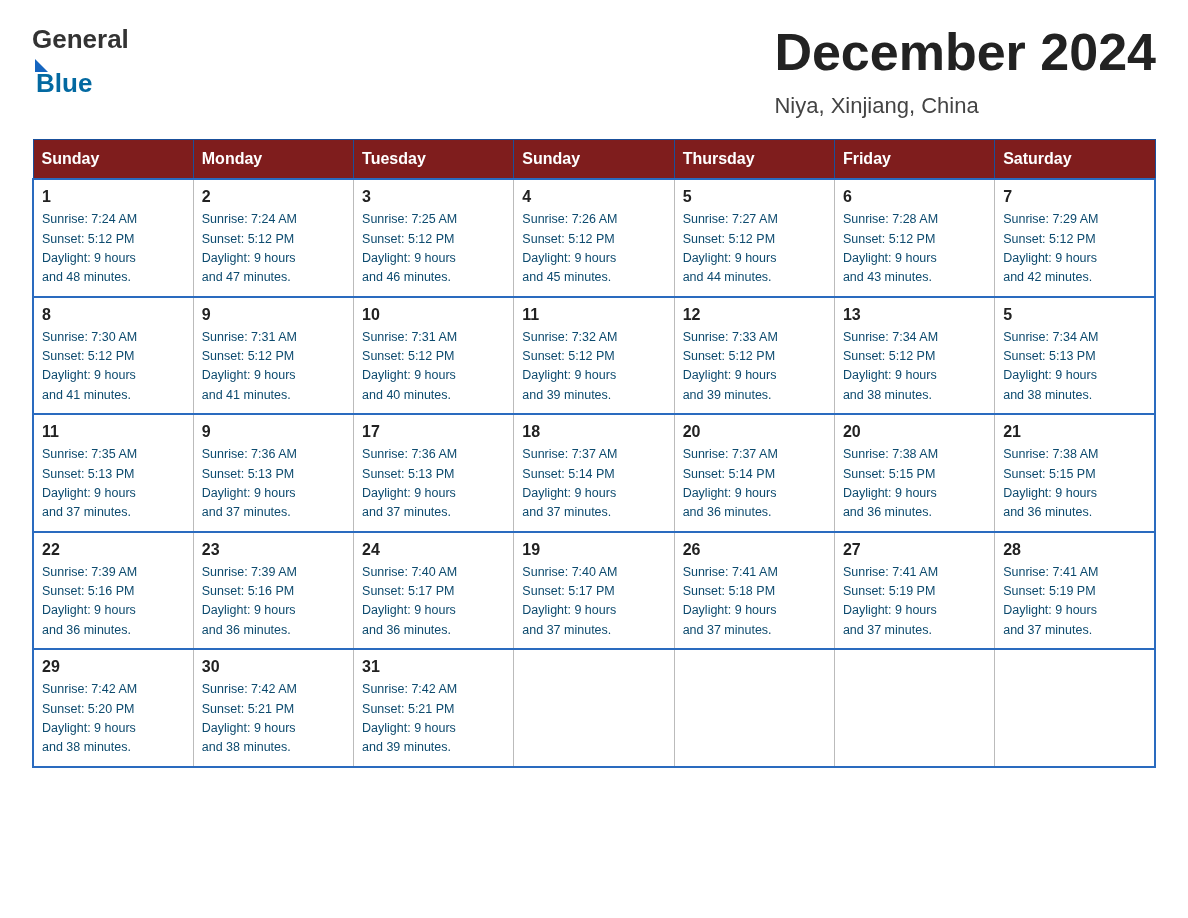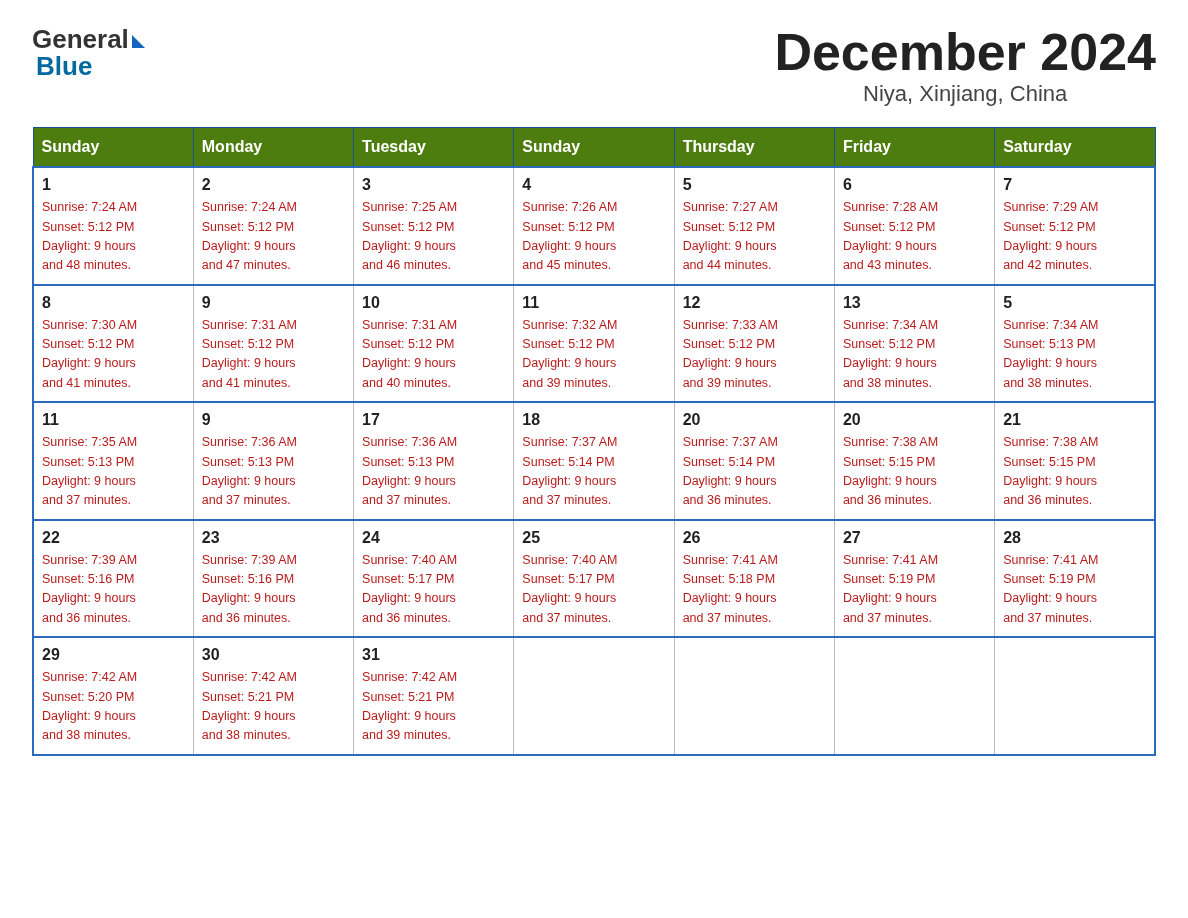--- a/index.html
+++ b/index.html
@@ -15,41 +15,41 @@
       align-items: flex-start;
       justify-content: space-between;
       margin-bottom: 20px;
     }
     .logo {
       display: flex;
       align-items: center;
       gap: 0px;
     }
     .title-block {
-      text-align: center;
+      text-align: left;
     }
     .title-block h1 {
       font-size: 52px;
       font-weight: bold;
       color: #222;
       line-height: 1.1;
     }
     .title-block h2 {
       font-size: 22px;
       font-weight: normal;
       color: #444;
-      margin-top: 0;
+      margin-top: 12px;
     }
     .calendar {
       width: 100%;
       border-collapse: collapse;
       border: 1px solid #999;
     }
     .calendar thead tr th {
-      background-color: #4d7c0f;
+      background-color: #7f1d1d;
       color: #fff;
       padding: 10px 8px;
       text-align: left;
       font-size: 16px;
       font-weight: bold;
       border: 1px solid #1a4f9a;
     }
     .calendar tbody tr td {
       vertical-align: top;
       padding: 8px 8px;
@@ -58,21 +58,21 @@
       min-height: 110px;
     }
     .day-number {
       font-size: 16px;
       font-weight: bold;
       color: #222;
       margin-bottom: 4px;
     }
     .day-info {
       font-size: 12.5px;
-      color: #b91c1c;
+      color: #0c4a6e;
       line-height: 1.55;
     }
     .calendar tbody tr:last-child td {
       border-bottom: 2px solid #2a6bbf;
     }
     .calendar tbody tr td:first-child {
       border-left: 2px solid #2a6bbf;
     }
     .calendar tbody tr td:last-child {
       border-right: 2px solid #2a6bbf;
@@ -83,21 +83,21 @@
     .empty-cell {
       background: #fff;
     }
   </style>
 </head>
 <body>
 
 <div class="header">
   <div class="logo">
     <div>
-      <div style="display:flex;align-items:center;">
+      <div style="display:flex;flex-direction:column;">
         <span style="font-size:26px;font-weight:bold;color:#333;">General</span>
         <span style="display:inline-block;width:0;height:0;border-left:13px solid #1565c0;border-top:13px solid transparent;border-bottom:0px solid transparent;margin-left:3px;margin-top:4px;"></span>
       </div>
       <div style="font-size:26px;font-weight:bold;color:#0369a1;margin-top:-4px;padding-left:4px;">Blue</div>
     </div>
   </div>
   <div class="title-block">
     <h1>December 2024</h1>
     <h2>Niya, Xinjiang, China</h2>
   </div>
@@ -213,21 +213,21 @@
         </td>
         <td>
           <div class="day-number">23</div>
           <div class="day-info">Sunrise: 7:39 AM<br>Sunset: 5:16 PM<br>Daylight: 9 hours<br>and 36 minutes.</div>
         </td>
         <td>
           <div class="day-number">24</div>
           <div class="day-info">Sunrise: 7:40 AM<br>Sunset: 5:17 PM<br>Daylight: 9 hours<br>and 36 minutes.</div>
         </td>
         <td>
-          <div class="day-number">25</div>
+          <div class="day-number">19</div>
           <div class="day-info">Sunrise: 7:40 AM<br>Sunset: 5:17 PM<br>Daylight: 9 hours<br>and 37 minutes.</div>
         </td>
         <td>
           <div class="day-number">26</div>
           <div class="day-info">Sunrise: 7:41 AM<br>Sunset: 5:18 PM<br>Daylight: 9 hours<br>and 37 minutes.</div>
         </td>
         <td>
           <div class="day-number">27</div>
           <div class="day-info">Sunrise: 7:41 AM<br>Sunset: 5:19 PM<br>Daylight: 9 hours<br>and 37 minutes.</div>
         </td>

